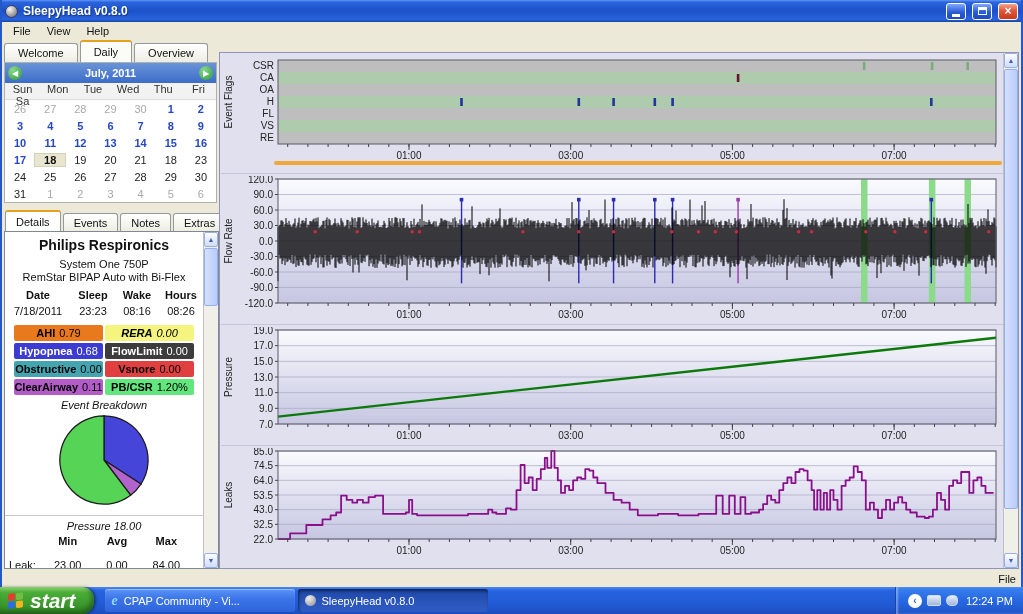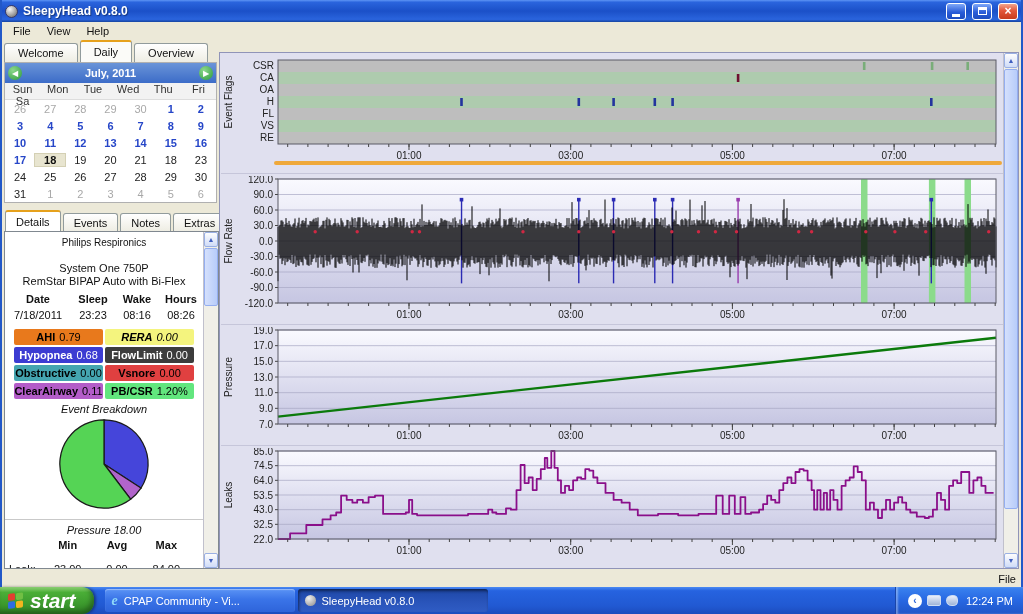--- a/index.html
+++ b/index.html
@@ -39,21 +39,21 @@
   .cal-cell.dim{color:#a8a8a8;}
   .cal-cell.link{color:#2646c8;font-weight:bold;}
   .cal-cell.normal{color:#222;}
   .cal-cell.selected{background:#e8e5d0;outline:1px solid #d4d0b4;font-weight:bold;color:#111;}
   .subtabs{display:flex;align-items:flex-end;height:21px;margin-top:7px;padding-left:1px;}
   .subtab{height:18px;padding:0 10px;display:flex;align-items:center;margin-right:2px;
     background:linear-gradient(#ffffff,#eeede3);border:1px solid #919b9c;border-bottom:none;border-radius:3px 3px 0 0;}
   .subtab.active{height:21px;background:#fff;border-top:2px solid #e6a11c;}
   .details-box{flex:1;min-height:0;border:1px solid #808890;background:#fff;display:flex;margin-right:1px;}
   .details-scroll{flex:1;overflow:hidden;text-align:center;padding-top:5px;}
-  .mach-brand{font-weight:normal;font-size:10px;margin-bottom:14px;}
+  .mach-brand{font-weight:bold;font-size:14px;margin-bottom:5px;}
   .mach-line{margin-bottom:1px;}
   .session-grid{display:grid;grid-template-columns:66px 44px 44px 44px;margin:6px 0 8px 0;row-gap:4px;}
   .session-grid .hdr{font-weight:bold;}
   .stats-grid{display:grid;grid-template-columns:1fr 1fr;gap:2px;padding:0 9px;margin-bottom:4px;}
   .stat-box{height:16px;display:flex;align-items:center;justify-content:center;gap:4px;border-radius:2px;}
   .stat-box .lb{font-weight:bold;}
   .breakdown-title{font-style:italic;margin:3px 0 1px 0;}
   .sep{border-top:1px solid #c9c9c9;margin:5px 0 4px 0;}
   .pressure-line{font-style:italic;margin-bottom:3px;}
   .leak-grid{display:grid;grid-template-columns:38px 1fr 1fr 1fr;row-gap:12px;padding-right:12px;}

